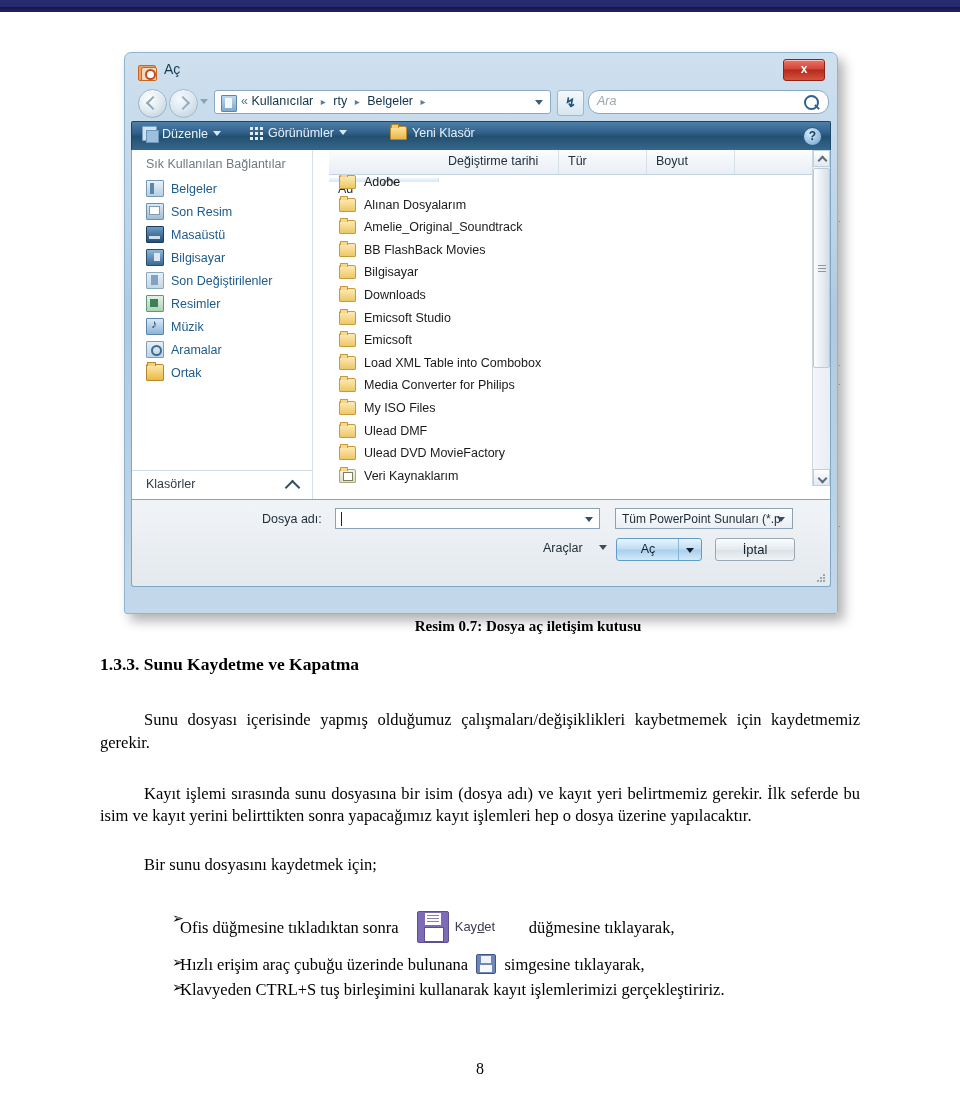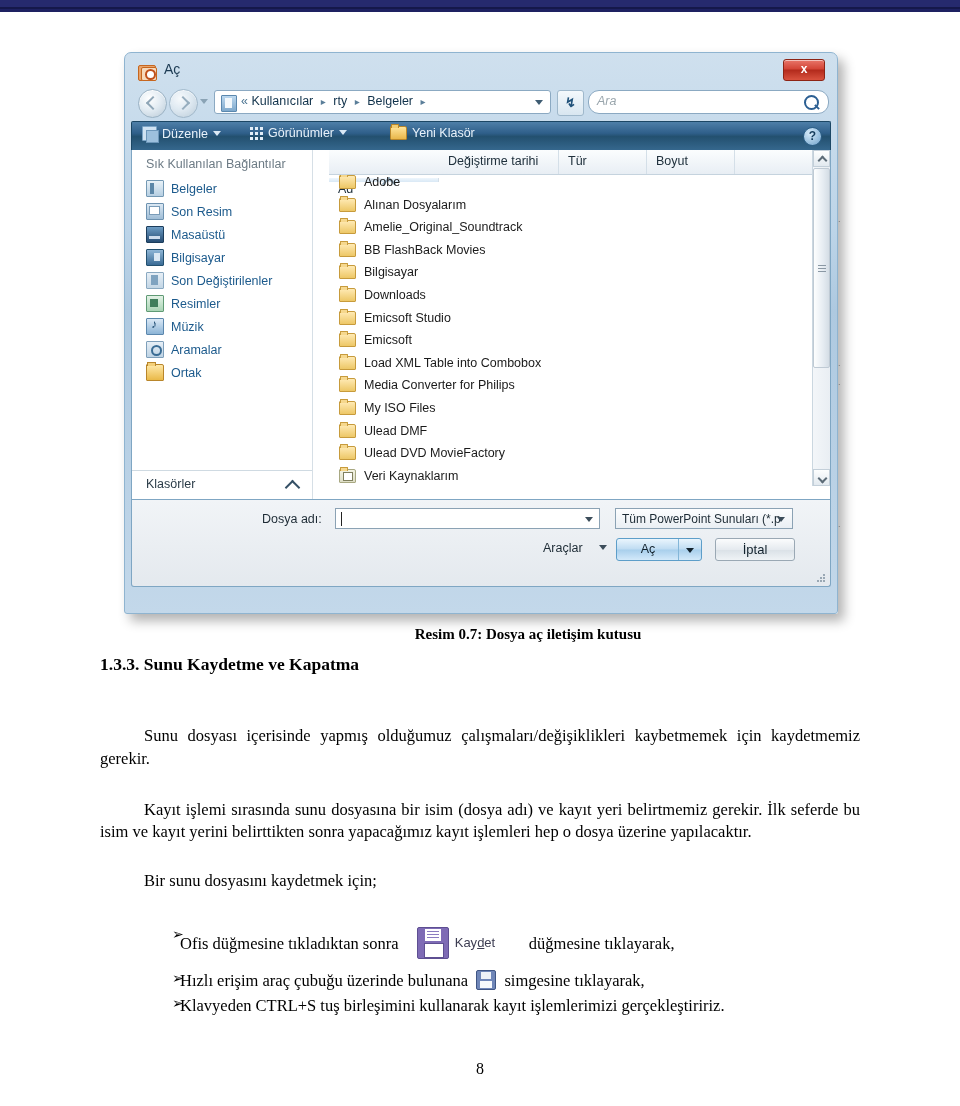--- a/index.html
+++ b/index.html
@@ -364,21 +364,21 @@
     position:absolute;right:4px;bottom:3px;width:9px;height:9px;
   }
   .grip-corner i{position:absolute;width:2px;height:2px;background:#9aa8b4;}
 
   
   .doc{
     position:absolute;left:0;top:618px;width:960px;
     font-family:"Liberation Serif", serif;color:#000;
   }
   .caption{
-    text-align:center;font-weight:700;font-size:15px;margin:8px;
+    text-align:center;font-weight:700;font-size:15px;margin:0;
     padding-left:96px;
   }
   .sec-head{
     position:absolute;left:100px;top:36px;
     font-weight:700;font-size:17.5px;
   }
   .para{
     margin:0;padding:0 100px 0 100px;
     font-size:16.5px;line-height:1.38;text-align:justify;
   }

